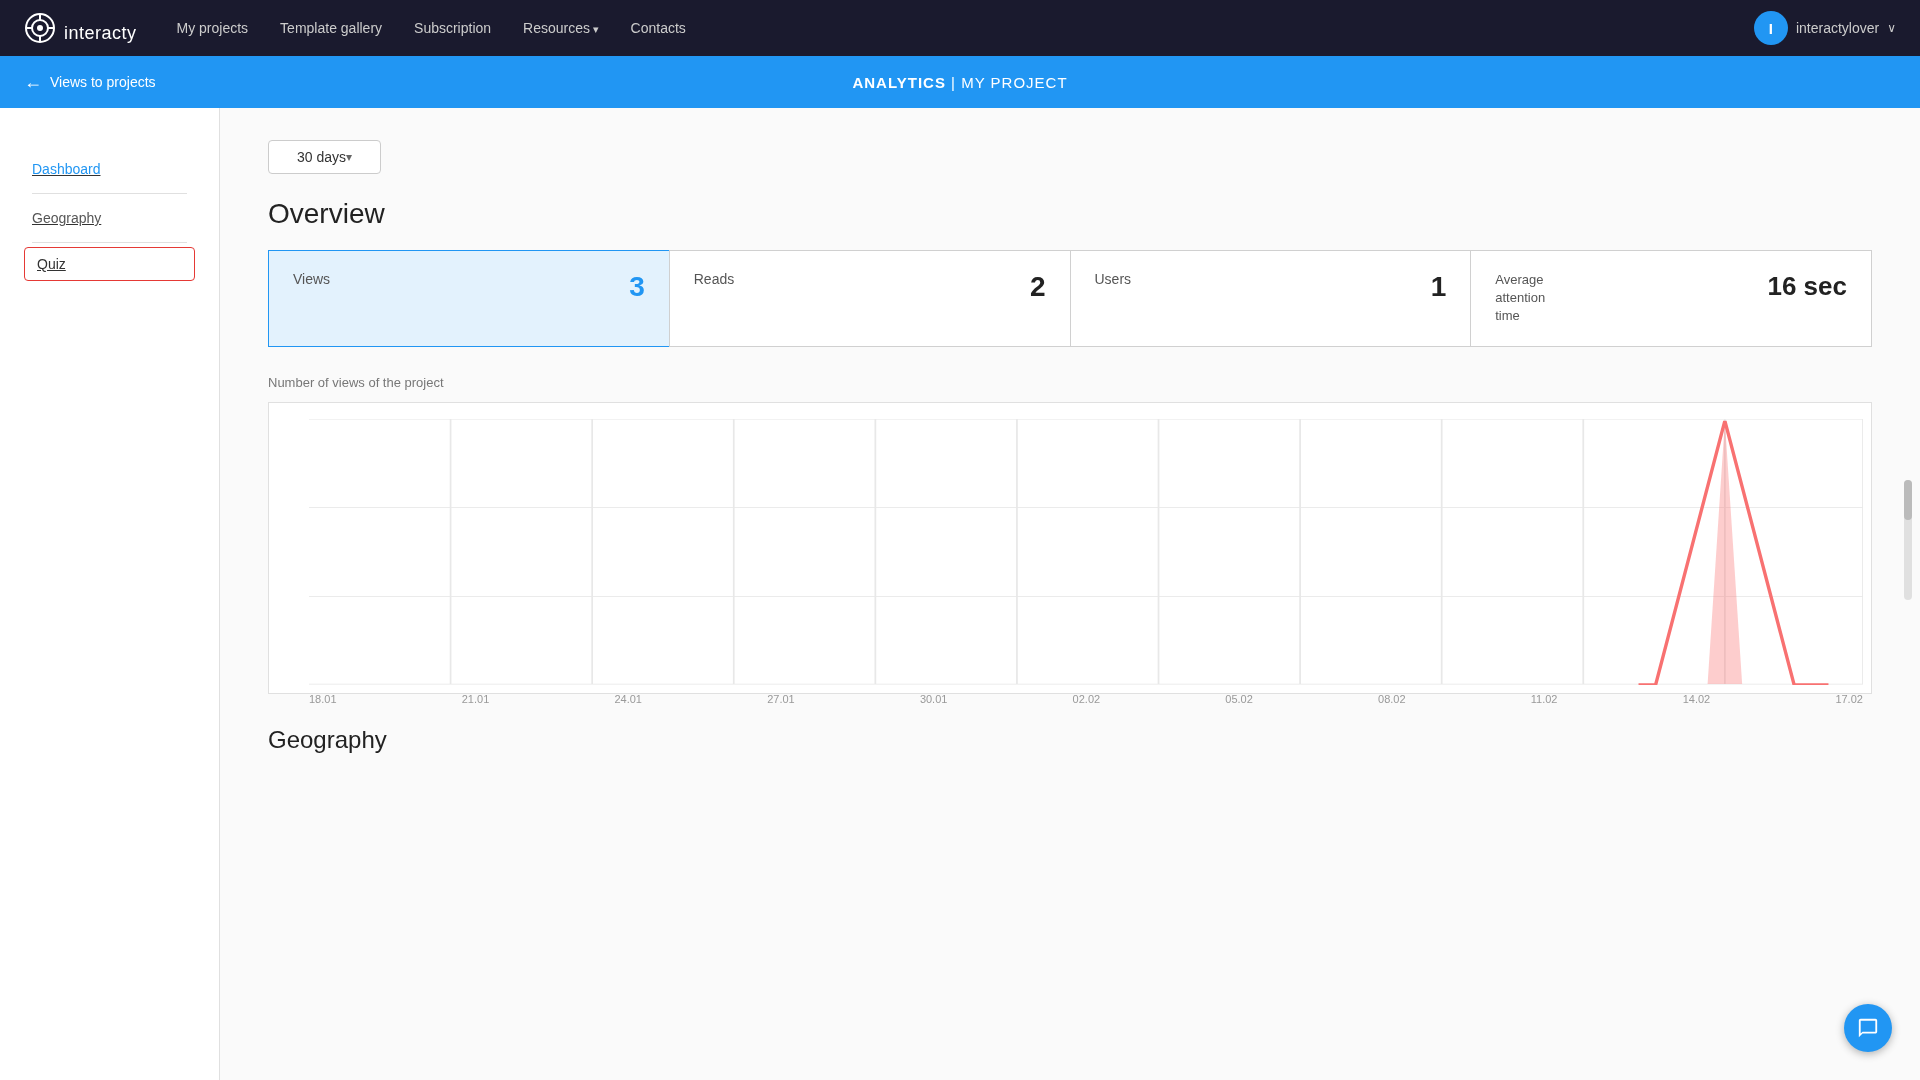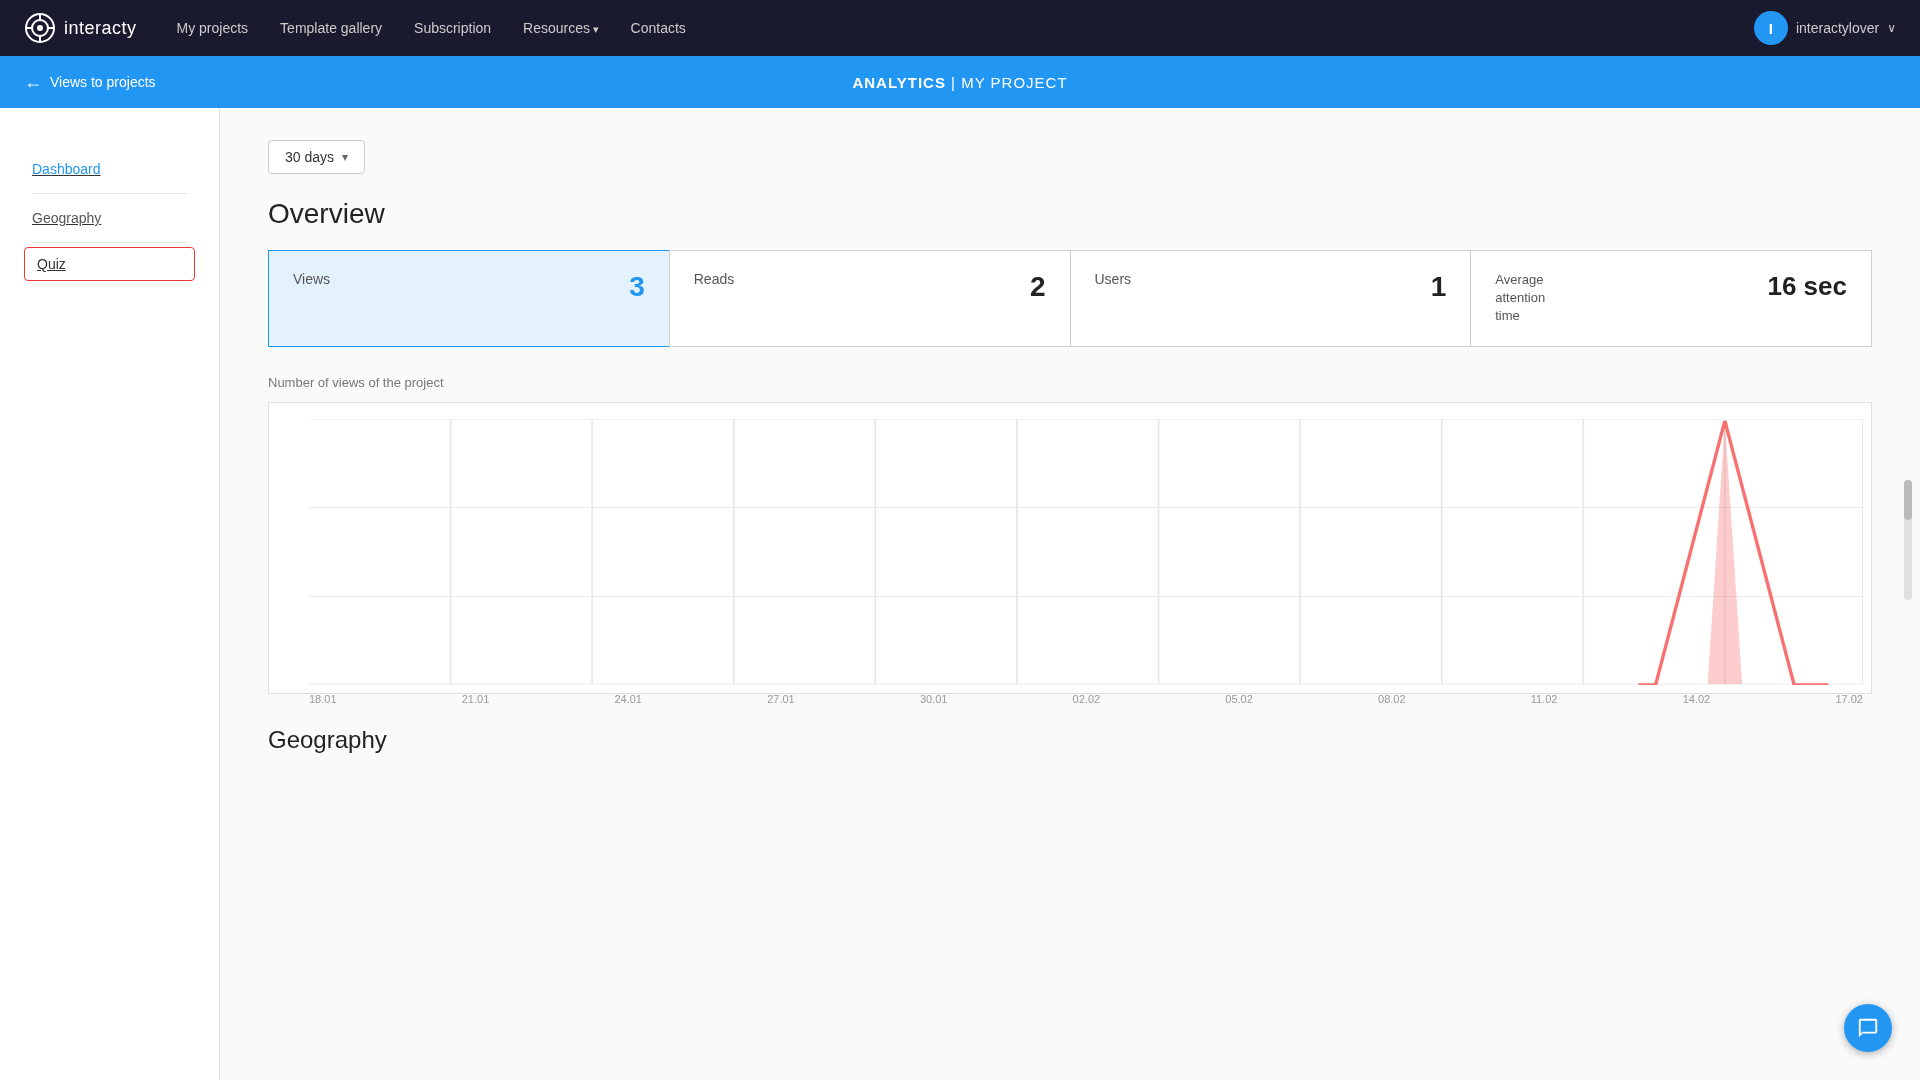--- a/index.html
+++ b/index.html
@@ -9,21 +9,21 @@
     .top-nav {
       background: #1a1a2e;
       display: flex;
       align-items: center;
       padding: 0 24px;
       height: 56px;
       color: white;
     }
     .logo-area {
       display: flex;
-      align-items: center;
+      align-items: flex-end;
       gap: 8px;
       margin-right: 40px;
     }
     .logo-icon {
       width: 32px;
       height: 32px;
     }
     .logo-text {
       color: white;
       font-size: 18px;
@@ -147,24 +147,24 @@
     .main-content {
       flex: 1;
       padding: 32px 48px;
       background: #fafafa;
     }
 
     
     .dropdown-btn {
       display: flex;
       align-items: center;
-      gap: 8px;
+      gap: 0;
       border: 1px solid #ccc;
       background: white;
-      padding: 8px 16px;
+      padding: 8px 28px;
       border-radius: 4px;
       font-size: 14px;
       cursor: pointer;
       color: #333;
       margin-bottom: 24px;
     }
     .dropdown-arrow { font-size: 12px; color: #666; }
 
     
     .overview-title {

